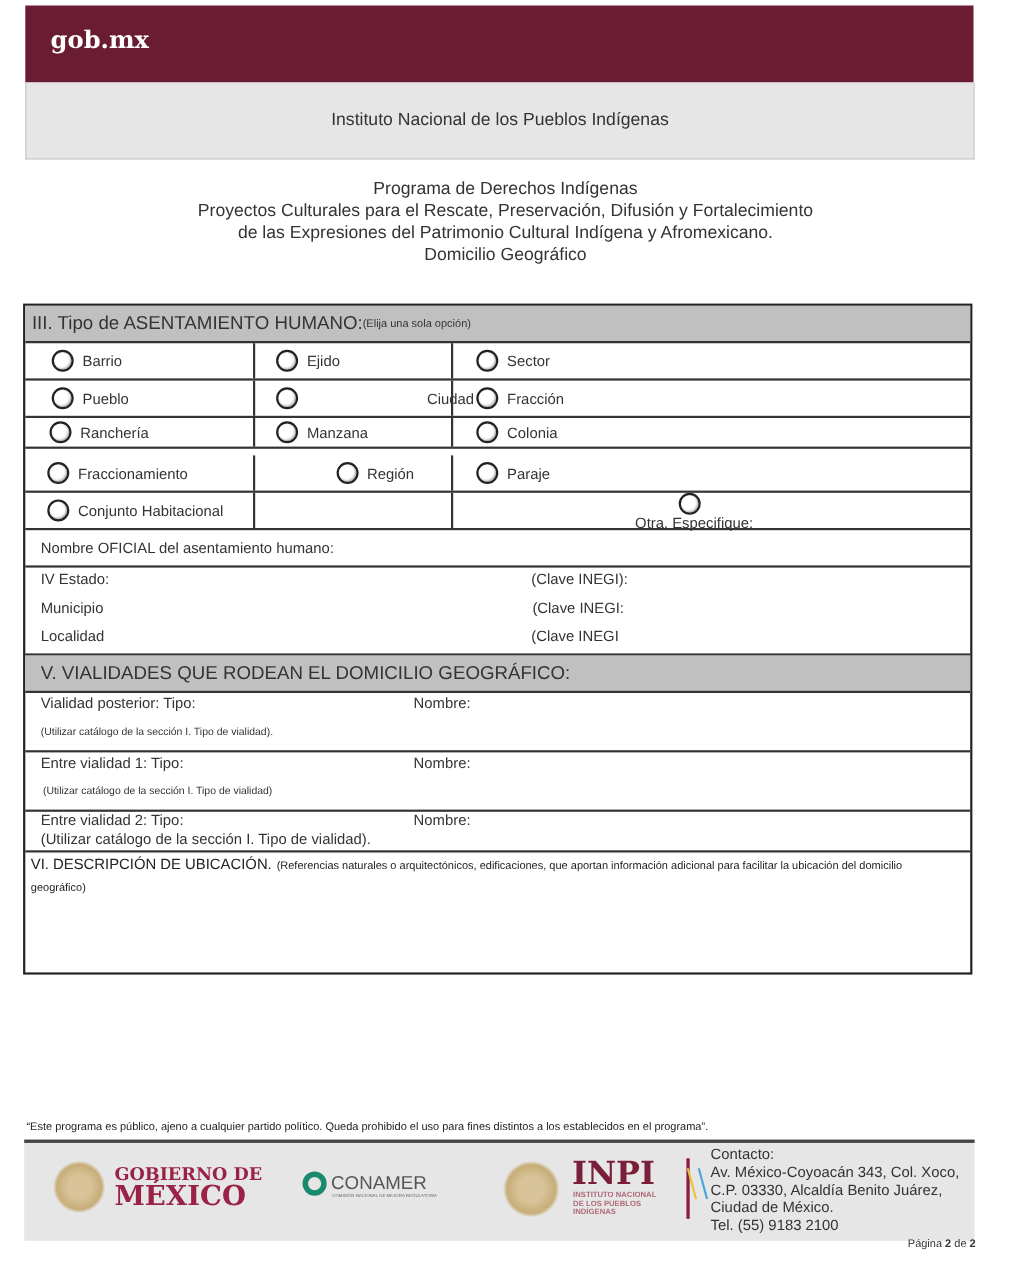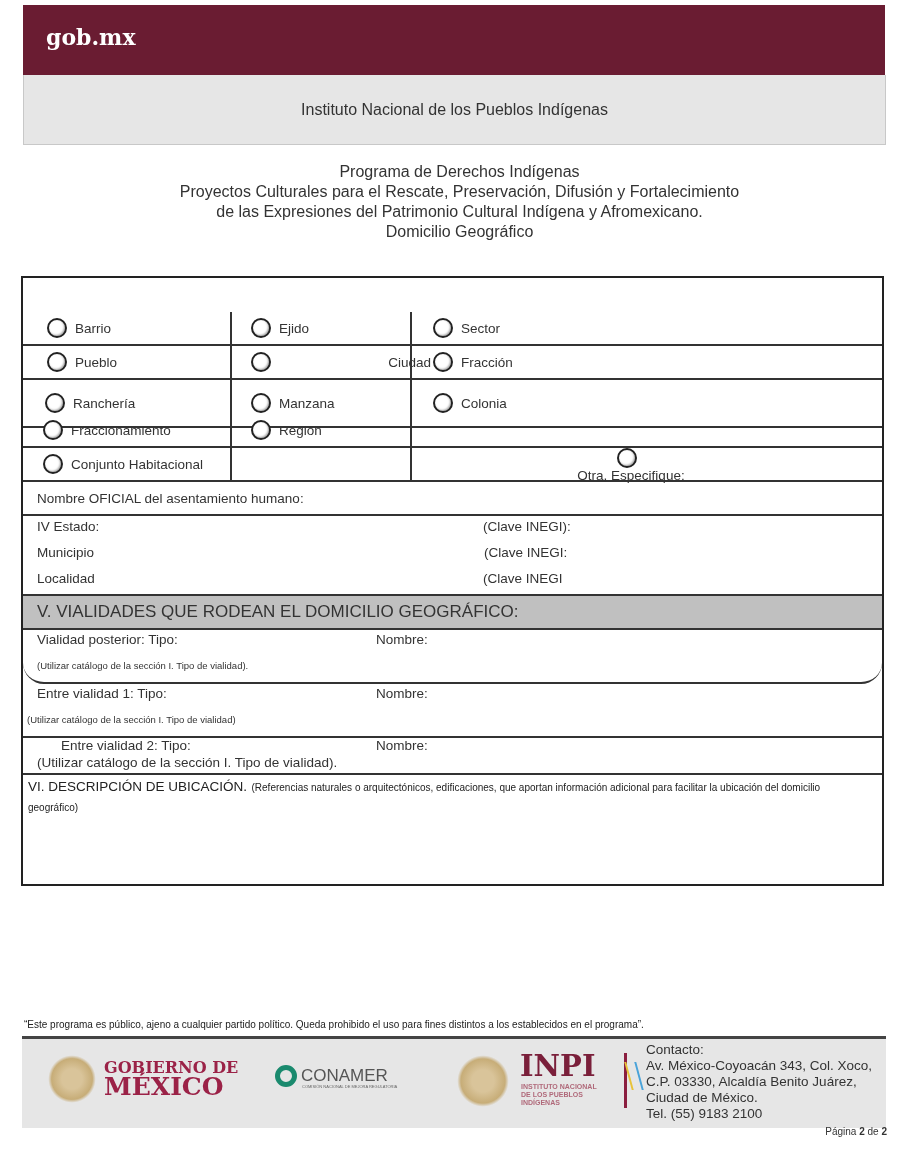--- a/index.html
+++ b/index.html
@@ -44,20 +44,24 @@
 
 <div class="abs titles">
   <div>Programa de Derechos Indígenas</div>
   <div>Proyectos Culturales para el Rescate, Preservación, Difusión y Fortalecimiento</div>
   <div>de las Expresiones del Patrimonio Cultural Indígena y Afromexicano.</div>
   <div>Domicilio Geográfico</div>
 </div>
 
 <div class="abs form">
 
+  <div class="row sec-head" style="top:0;height:34px;">
+    <span>III. Tipo de ASENTAMIENTO HUMANO:</span>
+      <span class="small">(Elija una sola opción)</span>
+  </div>
 
   <div class="row" style="top:34px;height:34px;">
     <div class="cell" style="left:24px;width:180px;">
         <span class="radio"></span>
         <span class="lbl">Barrio</span>
       </div>
     <div class="vline" style="left:207px;"></div>
     <div class="cell" style="left:228px;width:180px;">
         <span class="radio"></span>
         <span class="lbl">Ejido</span>
@@ -77,21 +81,21 @@
     <div class="cell" style="left:228px;width:180px;justify-content:space-between;">
         <span class="radio"></span>
         <span class="lbl">Ciudad</span>
       </div>
     <div class="vline" style="left:387px;"></div>
     <div class="cell" style="left:410px;width:400px;">
         <span class="radio"></span>
         <span class="lbl">Fracción</span>
       </div>
   </div>
-  <div class="row" style="top:102px;height:48px;">
+  <div class="row" style="top:102px;height:28px;">
     <div class="cell" style="left:22px;width:180px;">
         <span class="radio"></span>
         <span class="lbl">Ranchería</span>
       </div>
     <div class="vline" style="left:207px;"></div>
     <div class="cell" style="left:228px;width:180px;">
         <span class="radio"></span>
         <span class="lbl">Manzana</span>
       </div>
     <div class="vline" style="left:387px;"></div>
@@ -99,25 +103,29 @@
         <span class="radio"></span>
         <span class="lbl">Colonia</span>
       </div>
   </div>
   <div class="row" style="top:136px;height:34px;">
     <div class="cell" style="left:20px;width:185px;">
         <span class="radio"></span>
         <span class="lbl">Fraccionamiento</span>
       </div>
     <div class="vline" style="left:207px;"></div>
-    <div class="cell" style="left:228px;width:180px;">
+    <div class="cell" style="left:228px;width:180px;justify-content:center;">
         <span class="radio"></span>
         <span class="lbl">Región</span>
       </div>
     <div class="vline" style="left:387px;"></div>
+    <div class="cell" style="left:410px;width:400px;">
+        <span class="radio"></span>
+        <span class="lbl">Paraje</span>
+      </div>
   </div>
   <div class="row" style="top:170px;height:34px;">
     <div class="cell" style="left:20px;width:187px;">
         <span class="radio"></span>
         <span class="lbl">Conjunto Habitacional</span>
       </div>
     <div class="vline" style="left:207px;"></div>
     <div class="vline" style="left:387px;"></div>
     <div class="cell" style="left:408px;width:400px;flex-direction:column;">
         <span class="radio"></span>
@@ -137,32 +145,32 @@
     <div class="abs lbl" style="left:14px;top:29px;">Municipio</div>
     <div class="abs lbl" style="left:461px;top:29px;">(Clave INEGI:</div>
     <div class="abs lbl" style="left:14px;top:55px;">Localidad</div>
     <div class="abs lbl" style="left:460px;top:55px;">(Clave INEGI</div>
   </div>
 
   <div class="row sec-head" style="top:318px;height:34px;padding-left:14px;">
     <span>V. VIALIDADES QUE RODEAN EL DOMICILIO GEOGRÁFICO:</span>
   </div>
 
-  <div class="row" style="top:352px;height:54px;border-radius:21px;">
+  <div class="row" style="top:352px;height:54px;">
     <div class="abs lbl" style="left:14px;top:2px;">Vialidad posterior: Tipo:</div>
     <div class="abs lbl" style="left:353px;top:2px;">Nombre:</div>
     <div class="abs tiny" style="left:14px;top:30px;">(Utilizar catálogo de la sección I. Tipo de vialidad).</div>
   </div>
   <div class="row" style="top:406px;height:54px;">
     <div class="abs lbl" style="left:14px;top:2px;">Entre vialidad 1: Tipo:</div>
     <div class="abs lbl" style="left:353px;top:2px;">Nombre:</div>
-    <div class="abs tiny" style="left:4px;top:30px;">(Utilizar catálogo de la sección I. Tipo de vialidad)</div>
+    <div class="abs tiny" style="left:16px;top:30px;">(Utilizar catálogo de la sección I. Tipo de vialidad)</div>
   </div>
   <div class="row" style="top:460px;height:37px;">
-    <div class="abs lbl" style="left:14px;top:0px;margin-left:24px;">Entre vialidad 2: Tipo:</div>
+    <div class="abs lbl" style="left:14px;top:0px;">Entre vialidad 2: Tipo:</div>
     <div class="abs lbl" style="left:353px;top:0px;">Nombre:</div>
     <div class="abs lbl" style="left:14px;top:17px;">(Utilizar catálogo de la sección I. Tipo de vialidad).</div>
   </div>
 
   <div class="row" style="top:497px;height:109px;border-bottom:none;">
     <div class="abs" style="left:5px;top:2px;width:830px;line-height:18px;">
       <span style="font-size:13.5px;">VI. DESCRIPCIÓN DE UBICACIÓN.</span>
       <span style="font-size:10px;">(Referencias naturales o arquitectónicos, edificaciones, que aportan información adicional para facilitar la ubicación del domicilio geográfico)</span>
     </div>
   </div>

